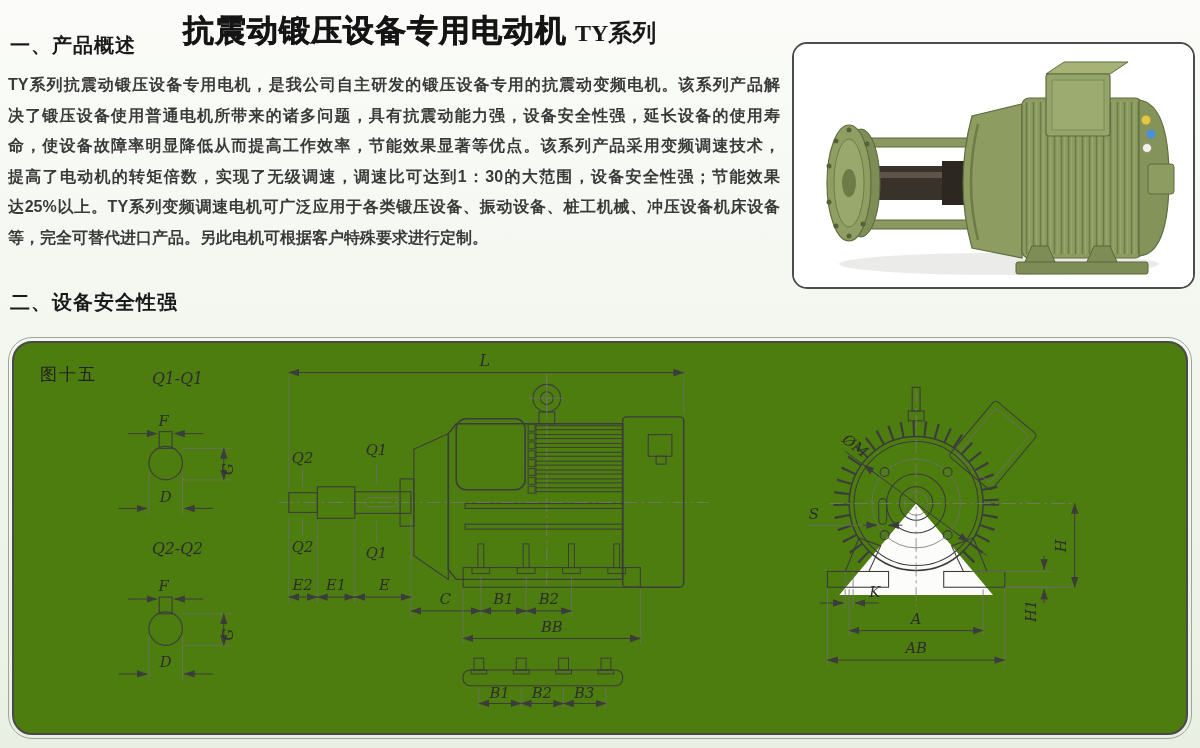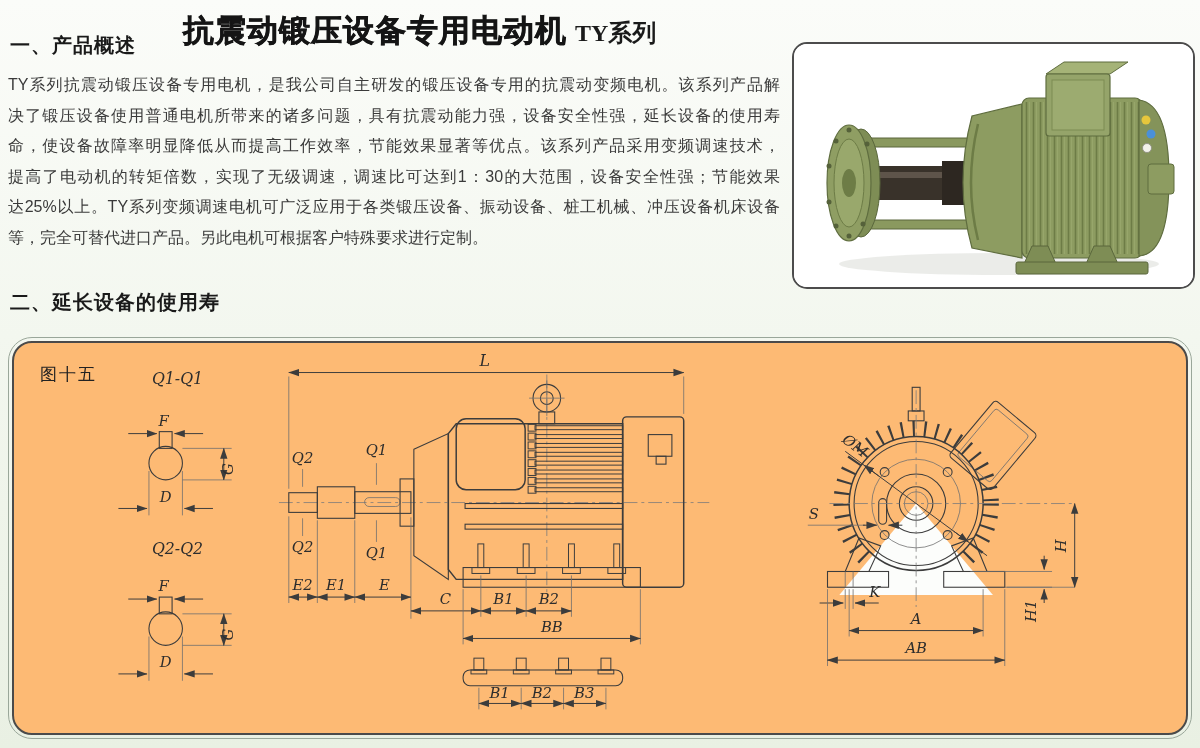--- a/index.html
+++ b/index.html
@@ -12,28 +12,28 @@
   .title-main{font-size:31px;font-weight:900;letter-spacing:1px;color:#151515;
               -webkit-text-stroke:0.6px #151515;}
   .title-suffix{font-family:"Liberation Serif",serif;font-weight:700;
                 font-size:24px;margin-left:8px;color:#1a1a1a;}
 
   .sec-heading{position:absolute;left:10px;font-size:20px;font-weight:700;color:#1a1a1a;letter-spacing:1px;}
   .sec1{top:32px;}
   .sec2{top:289px;}
 
   .para{position:absolute;left:8px;top:70px;width:772px;font-size:16px;color:#3a3a3a;}
-  .para-line{height:30.5px;line-height:30.5px;text-align:justify;text-align-last:justify;white-space:nowrap;overflow:hidden;}
+  .para-line{height:30.5px;line-height:30.5px;text-align:justify;text-align-last:justify;white-space:nowrap;overflow:hidden;font-weight:bold;}
   .para-line:last-child{text-align-last:left;}
 
   .photo-box{position:absolute;left:792px;top:42px;width:399px;height:243px;background:#ffffff;
              border:2px solid #4c4c4c;border-radius:15px;overflow:hidden;}
   .photo-box svg{display:block;}
 
-  .drawing-box{position:absolute;left:12px;top:341px;width:1172px;height:390px;background:#fdba74;
+  .drawing-box{position:absolute;left:12px;top:341px;width:1172px;height:390px;background:#4d7c0f;
                border:2px solid #4a4a4a;border-radius:20px;
                outline:1.5px solid #9aa79a;outline-offset:3px;}
   .figure-label{position:absolute;left:26px;top:20px;font-size:17px;color:#222;letter-spacing:2px;}
   .drawing-box svg{position:absolute;left:0;top:0;}
 
   
   .ln{stroke:#3c3c3c;stroke-width:1.1;fill:none;}
   .lw{stroke:#3c3c3c;stroke-width:1.5;fill:none;}
   .thin{stroke:#6f6f6f;stroke-width:0.8;fill:none;}
   .cl{stroke:#7a7a7a;stroke-width:0.8;fill:none;stroke-dasharray:14 4 3 4;}
@@ -121,21 +121,21 @@
       </g>
 
       <g>
         <circle cx="352" cy="76" r="4.5" fill="#e6c63c"></circle>
         <circle cx="357" cy="90" r="4.5" fill="#4a90d9"></circle>
         <circle cx="353" cy="104" r="4.5" fill="#f2f2ea" stroke="#8a8a80" stroke-width="0.8"></circle>
       </g>
     </svg>
   </div>
 
-  <div class="sec-heading sec2">二、延长设备的使用寿</div>
+  <div class="sec-heading sec2">二、设备安全性强</div>
 
   <div class="drawing-box">
     <div class="figure-label">图十五</div>
 
     <svg width="1172" height="390" viewBox="0 0 1178 396">
       <defs>
         <marker id="arw" viewBox="0 0 10 8" refX="9.5" refY="4" markerWidth="11" markerHeight="9" orient="auto-start-reverse">
           <path d="M0,0.6 L10,4 L0,7.4 Z" fill="#3c3c3c"></path>
         </marker>
         <pattern id="hatch" width="6" height="6" patternUnits="userSpaceOnUse">

